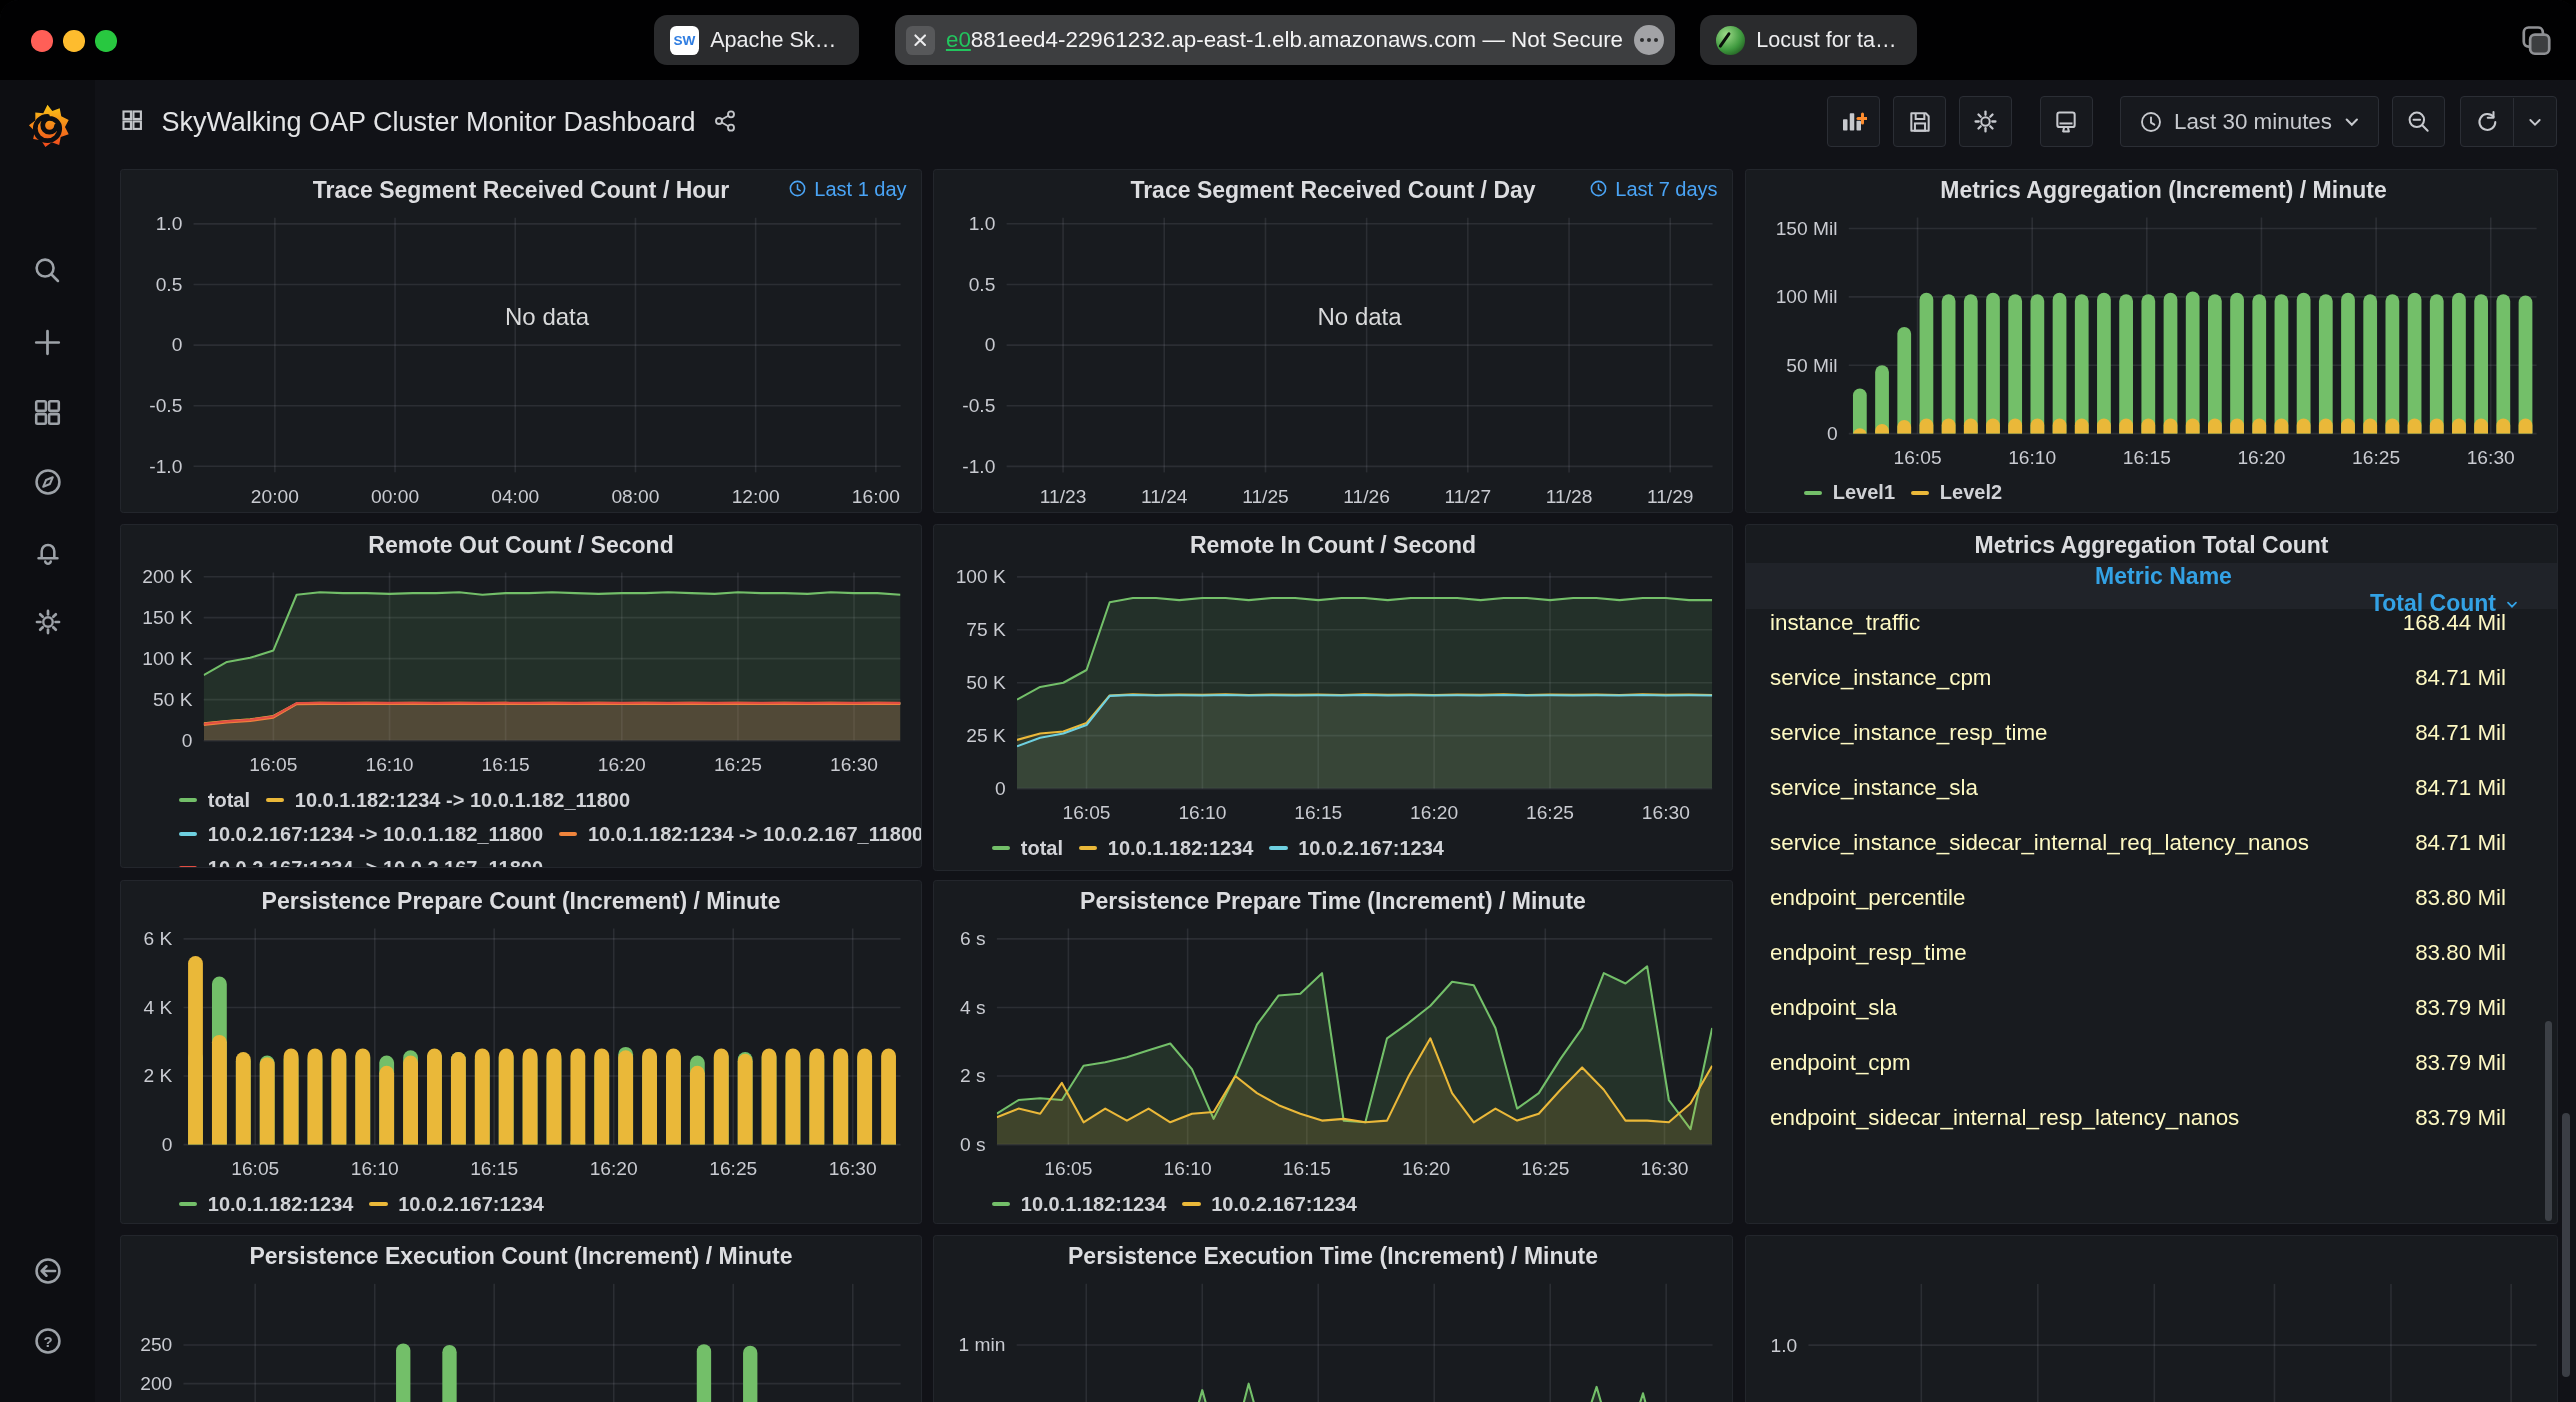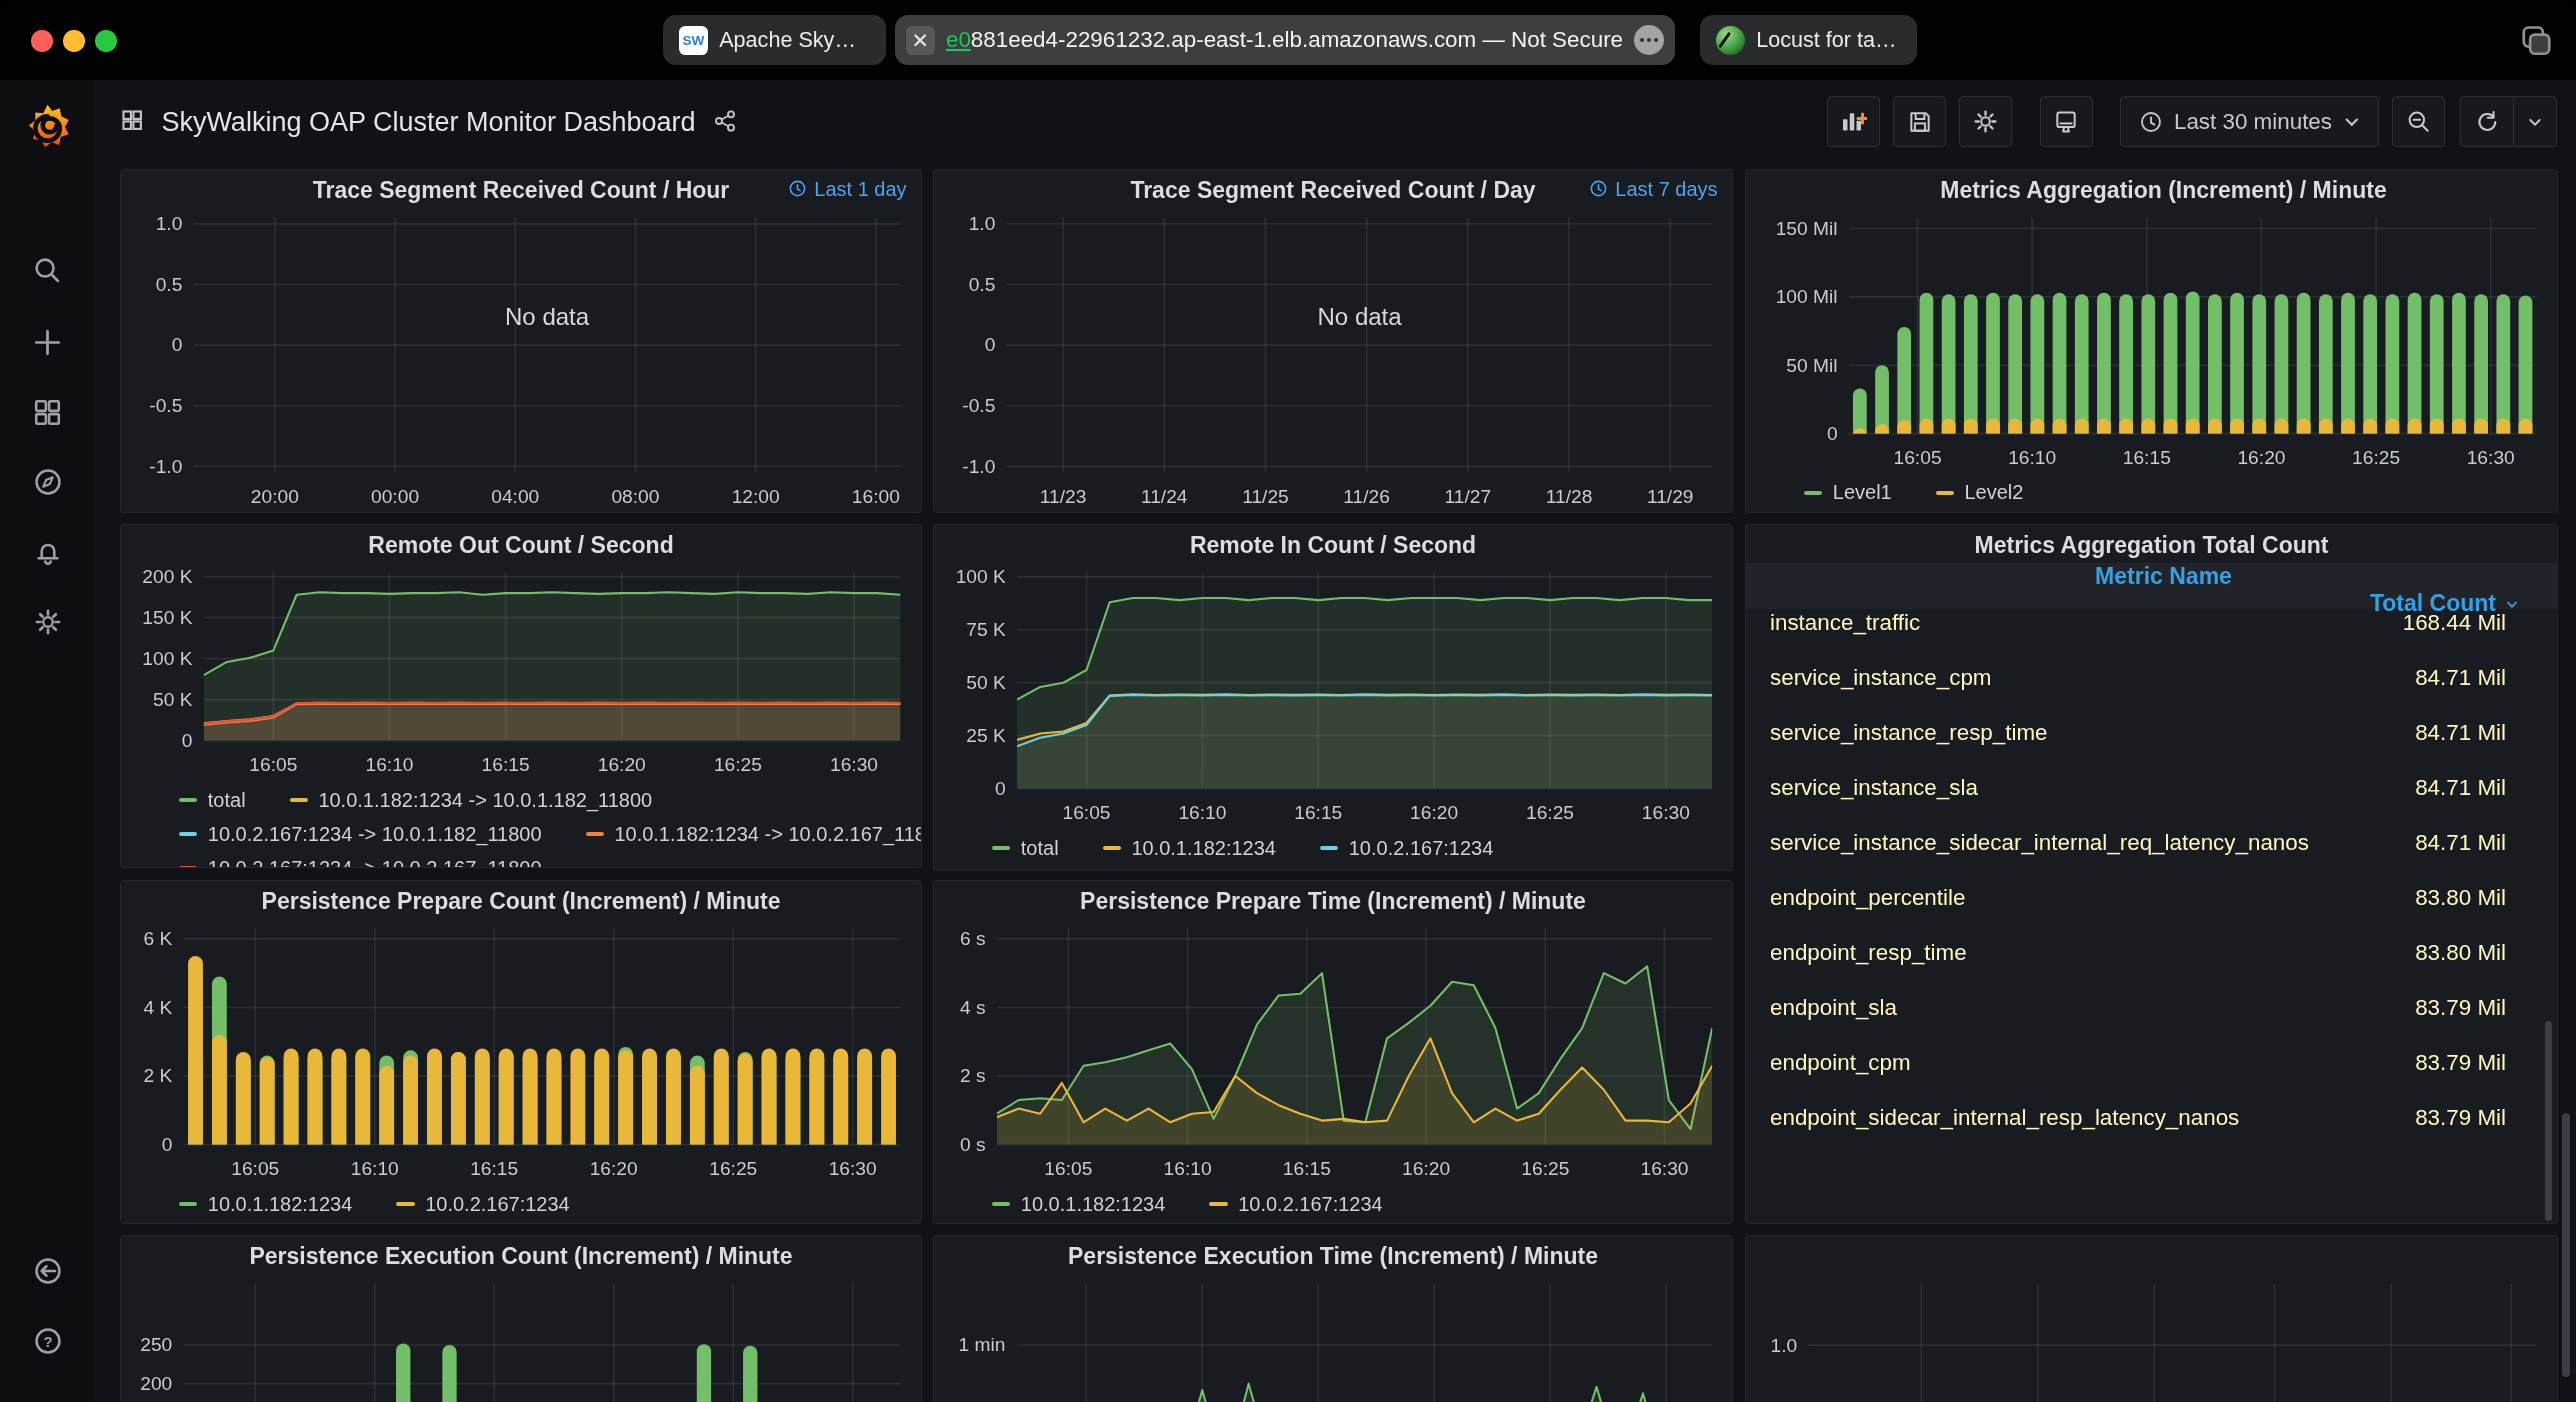--- a/index.html
+++ b/index.html
@@ -8,21 +8,21 @@
          font-family:"Liberation Sans", sans-serif; }
   .window { position:absolute; inset:0; background:#0b0c0e; border-radius:19px 19px 0 0; overflow:hidden; }
 
   
   .tabbar { position:absolute; top:0; left:0; right:0; height:80px; background:#010102; border-radius:19px 19px 0 0; }
   .traffic { position:absolute; top:30px; width:21.6px; height:21.6px; border-radius:50%; }
   .t-red{ left:31px; } .t-yellow{ left:63px; } .t-green{ left:95px; }
   .tab { position:absolute; top:15px; height:50px; border-radius:13px; background:#2a2b2d; color:#ececee;
          display:flex; align-items:center; font-size:21.6px; padding:0 16px; }
   .tab.active { background:#3d3e40; color:#f3f3f4; padding:0 11.2px; }
-  .tab1 { left:654px; width:223px;margin-left:9px; }
+  .tab1 { left:654px; width:205px; }
   .tab2 { left:895px; width:780px; }
   .tab3 { left:1700px; width:217px; }
   .fav-sw { width:29px; height:29px; border-radius:6.4px; background:#fff; color:#2f7de1; font-weight:bold;
             font-size:13.6px; display:flex; align-items:center; justify-content:center; margin-right:11.2px; flex:none; }
   .fav-locust { width:29px; height:29px; border-radius:50%; margin-right:11.2px; flex:none;
             background:radial-gradient(circle at 35% 30%, #9fdc8a 0%, #3f9a3f 55%, #123b12 100%); position:relative; }
   .fav-locust::after{ content:""; position:absolute; left:7.2px; top:5.6px; width:3.2px; height:18.4px; background:#0a0f0a; transform:rotate(35deg); border-radius:1.6px;}
   .tab-title { white-space:nowrap; overflow:hidden; text-overflow:ellipsis; }
   .tab-close { width:29px; height:29px; border-radius:6.4px; background:#57585a; display:flex; align-items:center;
                justify-content:center; flex:none; }
@@ -73,22 +73,22 @@
   .badge { position:absolute; right:14.4px; top:0; height:38px; display:flex; align-items:center; gap:7.2px;
            color:#4aa4f5; font-size:20px; font-weight:400; }
   .chart { position:absolute; left:4.8px; right:4.8px; top:38px; }
   .pA .chart,.pB .chart{ height:303px; }
   .pC .chart,.pE .chart,.pF .chart,.pG .chart{ height:264px; }
   .pD .chart{ height:216px; }
   .pH .chart,.pI .chart,.pJ .chart{ height:303px; }
   .legend { position:absolute; left:58px; right:9.6px; }
   .pC .legend,.pE .legend,.pF .legend,.pG .legend{ top:306px; }
   .pD .legend{ top:258px; }
-  .legend-row { height:34px; display:flex; gap:44px; align-items:center; font-size:20px; color:#d0d2d6;
-                white-space:nowrap; }
+  .legend-row { height:34px; display:flex; gap:16px; align-items:center; font-size:20px; color:#d0d2d6;
+                white-space:nowrap;font-weight:bold; }
   .legend-item { display:flex; align-items:center; gap:10.4px; cursor:pointer; }
   .dash { width:18.4px; height:4px; border-radius:2.4px; flex:none; }
 
   
   .tbl-head { position:absolute; top:38px; left:0; right:0; height:46px; background:#202329; display:flex;
               align-items:center; font-size:23px; font-weight:600; color:#33a2e5;flex-direction:column; }
   .th-name { padding-left:24px; cursor:pointer; }
   .th-count { margin-left:auto; padding-right:37px; display:flex; align-items:center; gap:8px; cursor:pointer; }
   .tbl-body { position:absolute; top:85px; left:0; right:0; bottom:0; }
   .tbl-row { height:55px; display:flex; align-items:flex-start; font-size:22.4px; color:#fef9c3; }

